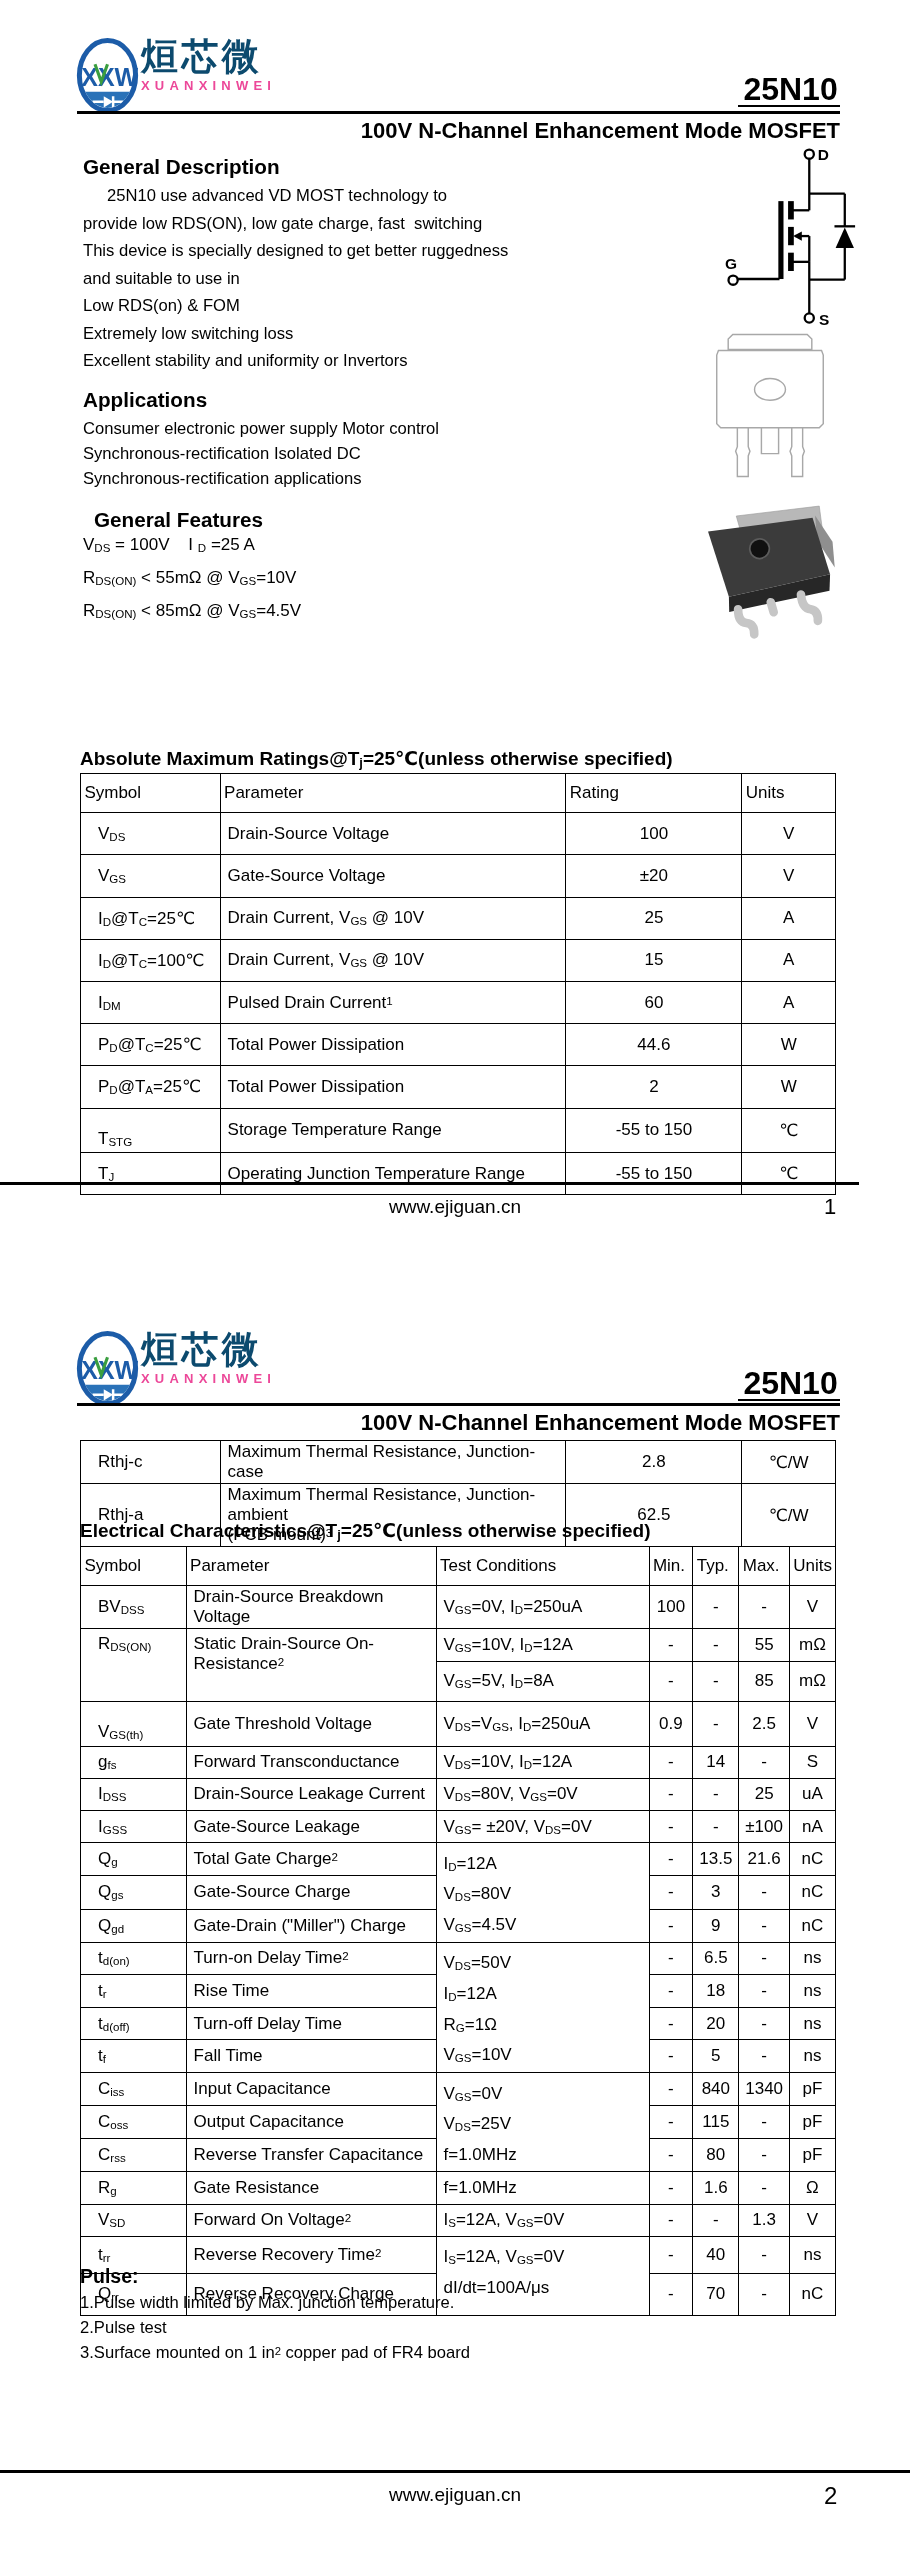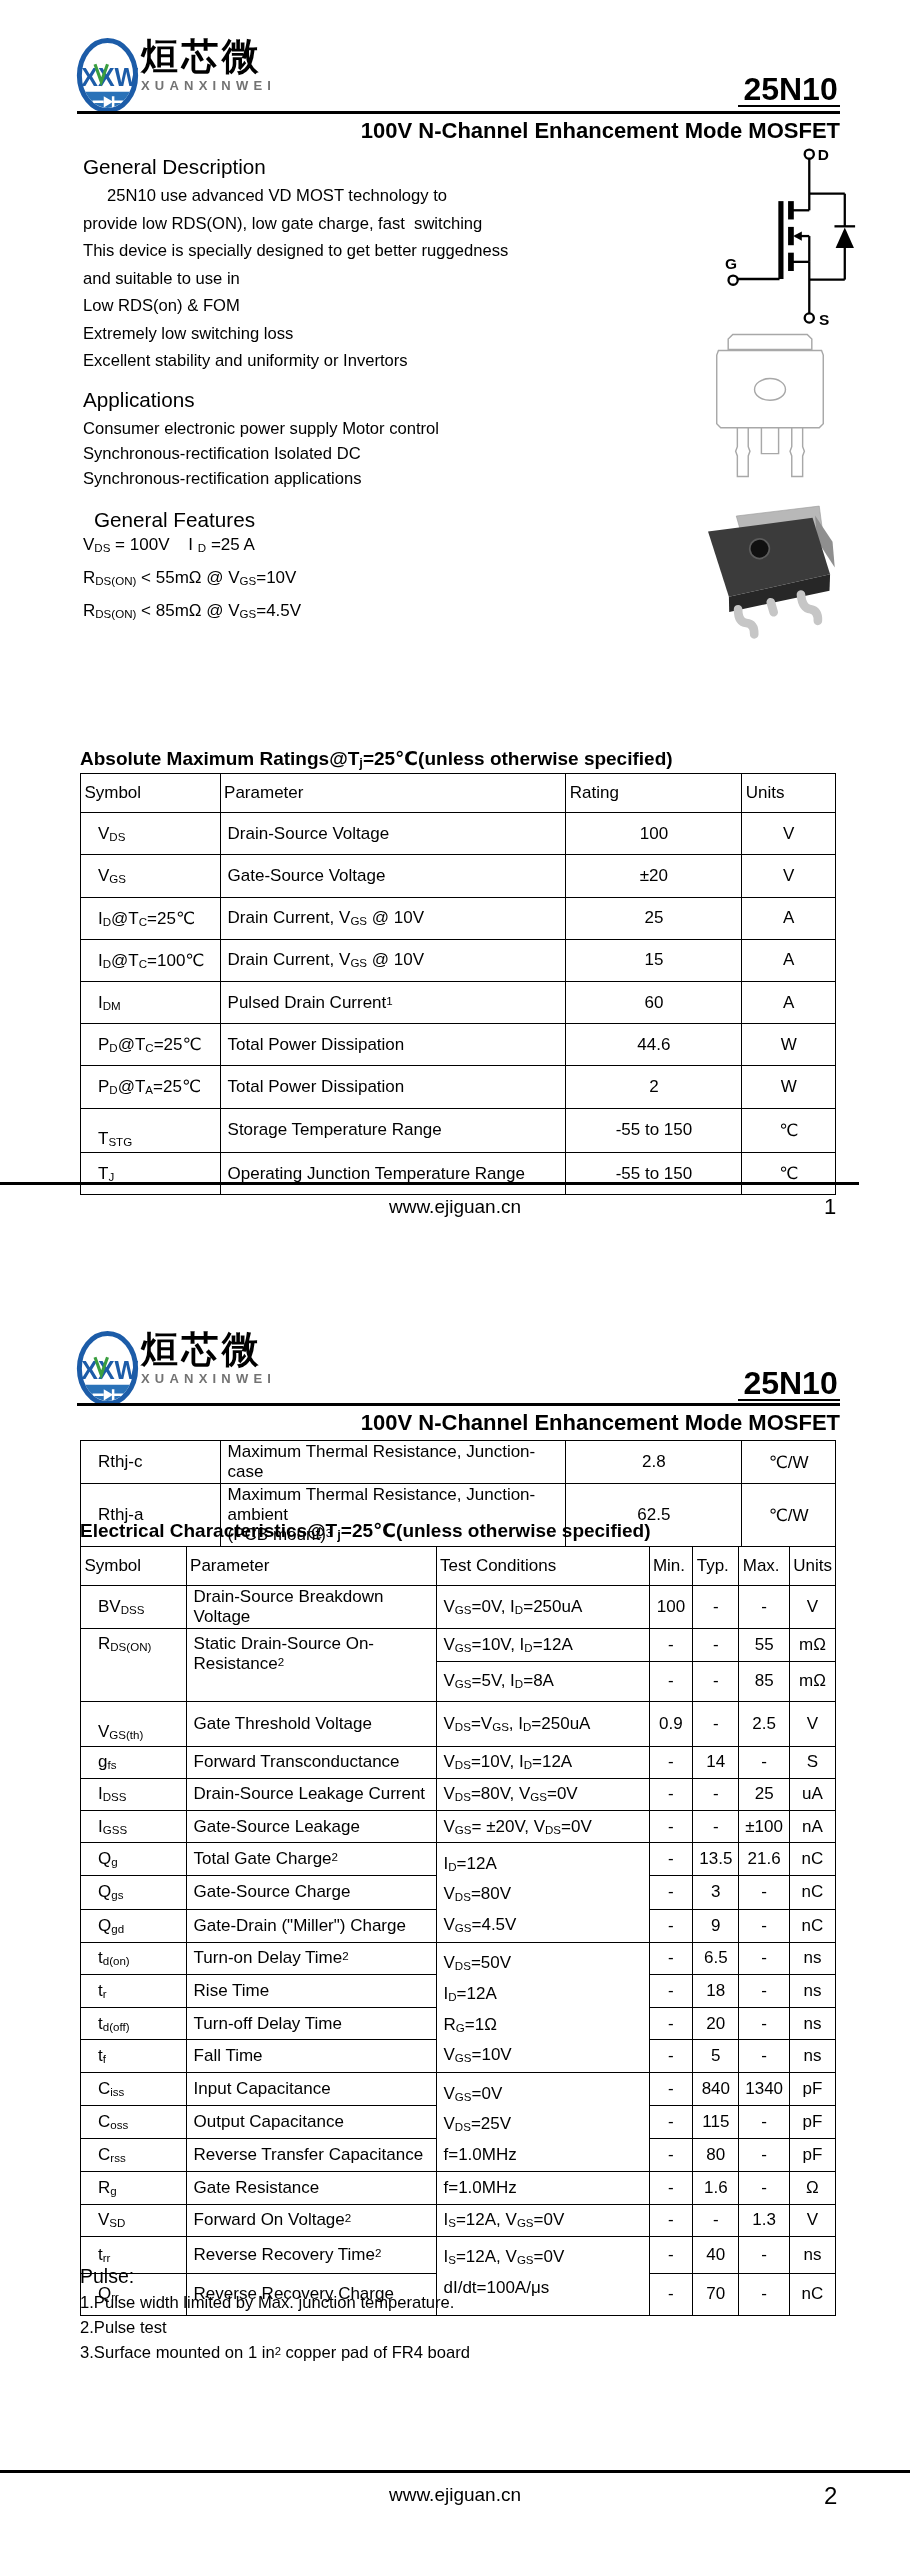--- a/index.html
+++ b/index.html
@@ -2,27 +2,27 @@
 <html style="font-size:9.2px"><head>
 <meta charset="utf-8">
 <style>
   html,body{margin:0;padding:0;}
   body{width:910px;height:2576px;position:relative;background:#fff;
        font-family:"Liberation Sans","DejaVu Sans",sans-serif;color:#000;overflow:hidden;}
   .abs{position:absolute;}
   
   .logo{display:flex;align-items:flex-start;gap:2px;}
   .logo-texts{display:flex;flex-direction:column;}
-  .logo-cn{font-size:37px;font-weight:bold;letter-spacing:3.4px;line-height:1.05;color:#000000;}
-  .logo-en{font-size:13px;font-weight:600;letter-spacing:5.2px;color:#737373;margin-top:1.1px;}
+  .logo-cn{font-size:37px;font-weight:bold;letter-spacing:3.4px;line-height:1.05;color:#0c4a6e;}
+  .logo-en{font-size:13px;font-weight:600;letter-spacing:5.2px;color:#ec4899;margin-top:1.1px;}
   .partno{font-size:32px;font-weight:bold;border-bottom:2.9px solid #000;padding:0 2.3px 0 5.7px;line-height:1.0;}
   .hrule{background:#000;height:2.9px;}
   .subtitle{font-size:22px;font-weight:bold;}
   
-  .sec-title{font-size:20.7px;font-weight:normal;}
+  .sec-title{font-size:20.7px;font-weight:bold;}
   .body-lines .line{font-size:16.6px;height:27.5px;white-space:pre;}
   .app-lines .line{font-size:16.6px;height:25px;white-space:pre;}
   .feat-lines .line{font-size:17px;height:33px;white-space:pre;}
   .desc-lines .line:first-child{text-indent:24px;}
   .notes-lines .line{font-size:16.6px;height:25px;white-space:pre;}
   
   table{border-collapse:collapse;table-layout:fixed;width:756px;}
   table,td,th{border:1.1px solid #000;}
   table{border-width:1.7px;}
   th{font-weight:normal;}

